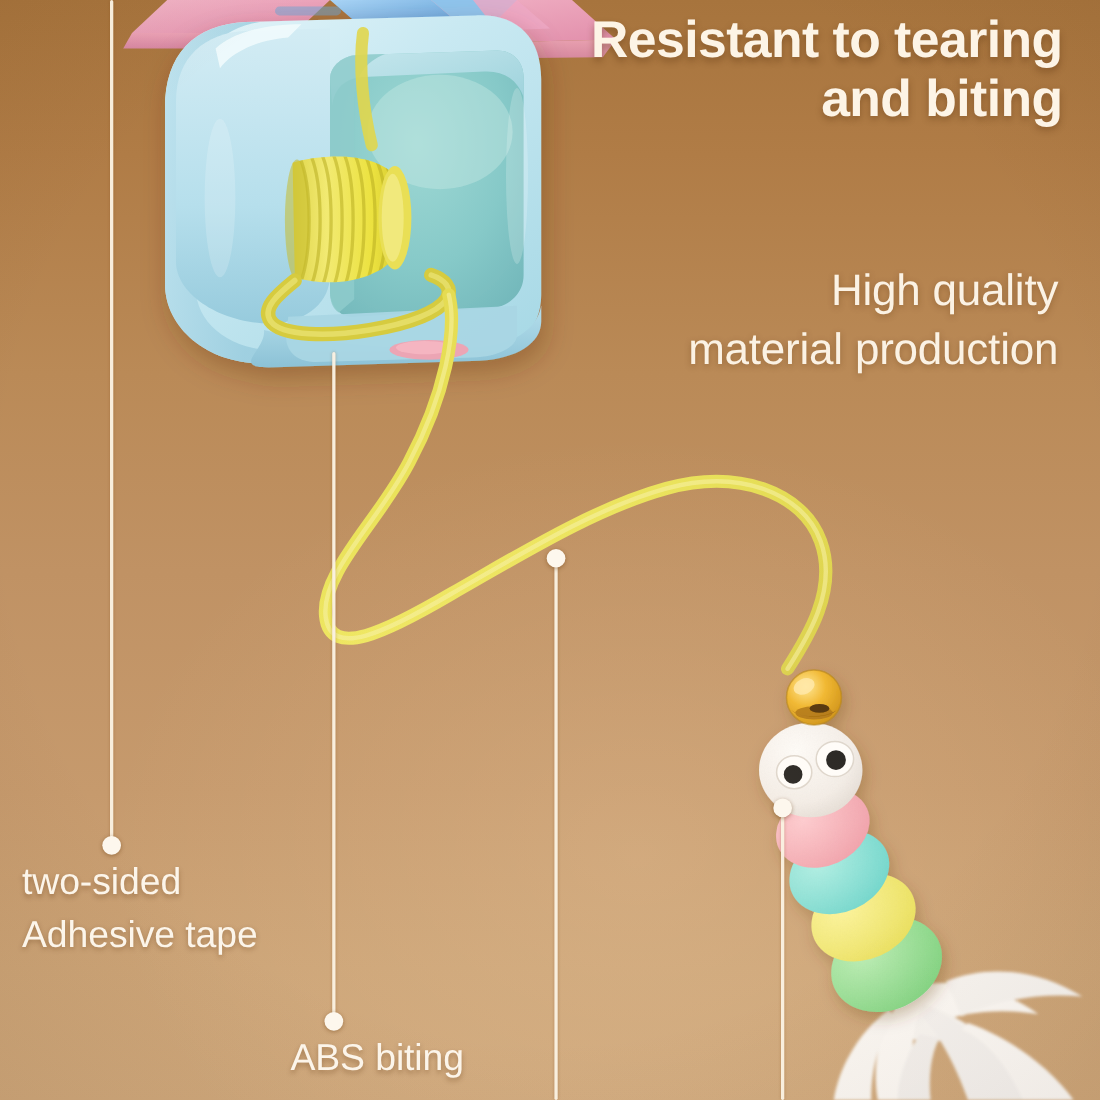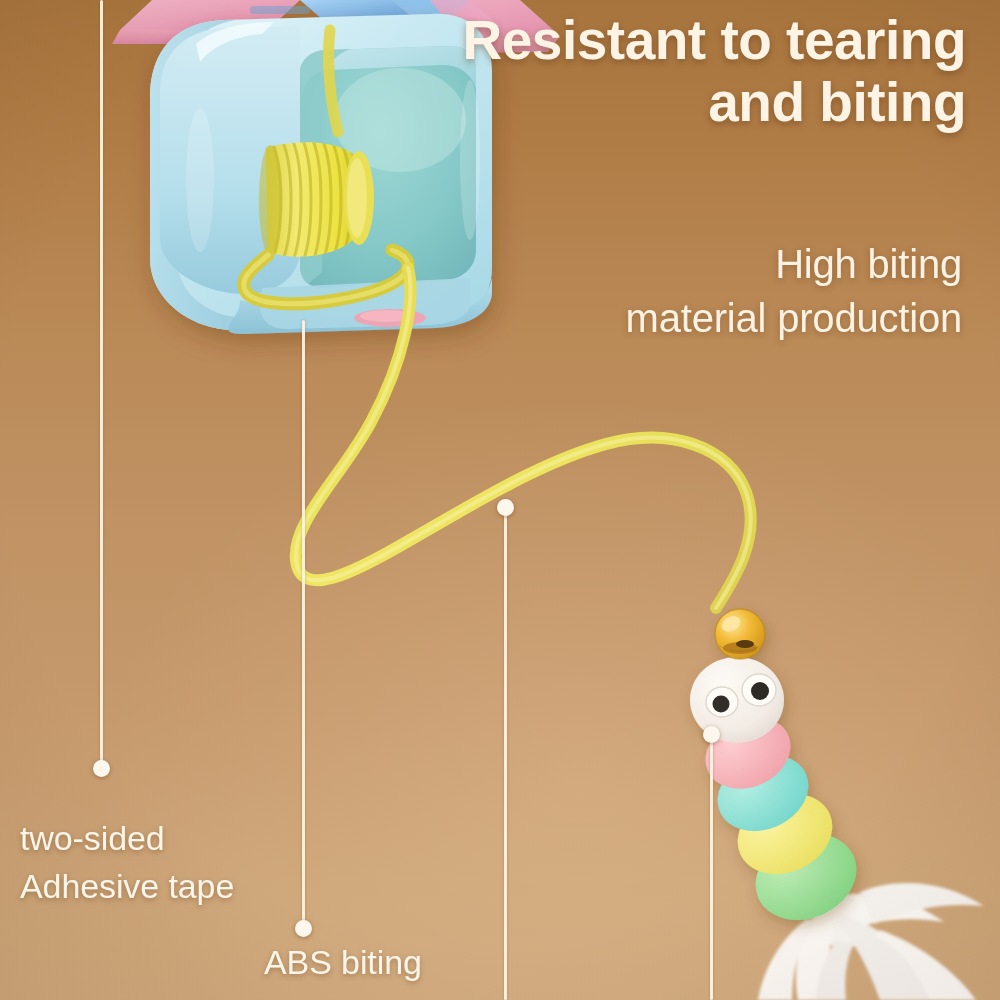--- a/index.html
+++ b/index.html
@@ -19,21 +19,21 @@
   }
   .vign{
     position:absolute;inset:0;pointer-events:none;
     background:radial-gradient(ellipse 900px 900px at 50% 45%,rgba(0,0,0,0) 55%,rgba(80,45,10,.14) 100%);
   }
 
   
   .headline{
     position:absolute;right:34px;top:10px;width:640px;
     text-align:right;
-    font-size:55px;line-height:1.12;font-weight:700;
+    font-size:47px;line-height:1.12;font-weight:700;
     color:#fdf4e6;letter-spacing:-.5px;
     text-shadow:0 3px 7px rgba(90,50,15,.42);
     white-space:pre-line;
   }
   .subline{
     position:absolute;right:38px;top:238px;width:560px;
     text-align:right;
     font-size:40px;line-height:1.34;font-weight:400;
     color:#fbf2e4;letter-spacing:-.2px;
     text-shadow:0 2px 6px rgba(90,50,15,.34);
@@ -41,21 +41,21 @@
   }
 
   
   .callout-label{
     position:absolute;
     font-size:34px;line-height:1.42;font-weight:400;
     color:#fcf5ea;letter-spacing:-.1px;
     text-shadow:0 2px 5px rgba(85,45,10,.34);
     white-space:pre-line;
   }
-  #label-tape{left:20px;top:778px;margin-top:36px;}
+  #label-tape{left:20px;top:778px;}
   #label-abs{left:264px;top:938px;}
 
   
   .leader{position:absolute;width:3px;background:#fbf2e2;opacity:.96;border-radius:2px;
           box-shadow:0 0 3px rgba(120,70,20,.35);}
   .dot{position:absolute;width:17px;height:17px;border-radius:50%;background:#fdf7ed;
        box-shadow:0 1px 4px rgba(100,55,12,.45);}
 
   
   #art{position:absolute;inset:0;}
@@ -386,20 +386,20 @@
 
     <div class="leader" style="left:504px;top:507px;height:493px;"></div>
     <div class="dot" style="left:497px;top:499px;"></div>
 
     <div class="leader" style="left:710px;top:734px;height:266px;"></div>
     <div class="dot" style="left:703px;top:726px;"></div>
   </div>
 
   <div class="headline">Resistant to tearing
 and biting</div>
-  <div class="subline">High biting
+  <div class="subline">High quality
 material production</div>
 
   <div class="callout-label" id="label-tape">two-sided
 Adhesive tape</div>
   <div class="callout-label" id="label-abs">ABS biting</div>
 
 </div>
 
 </body></html>

